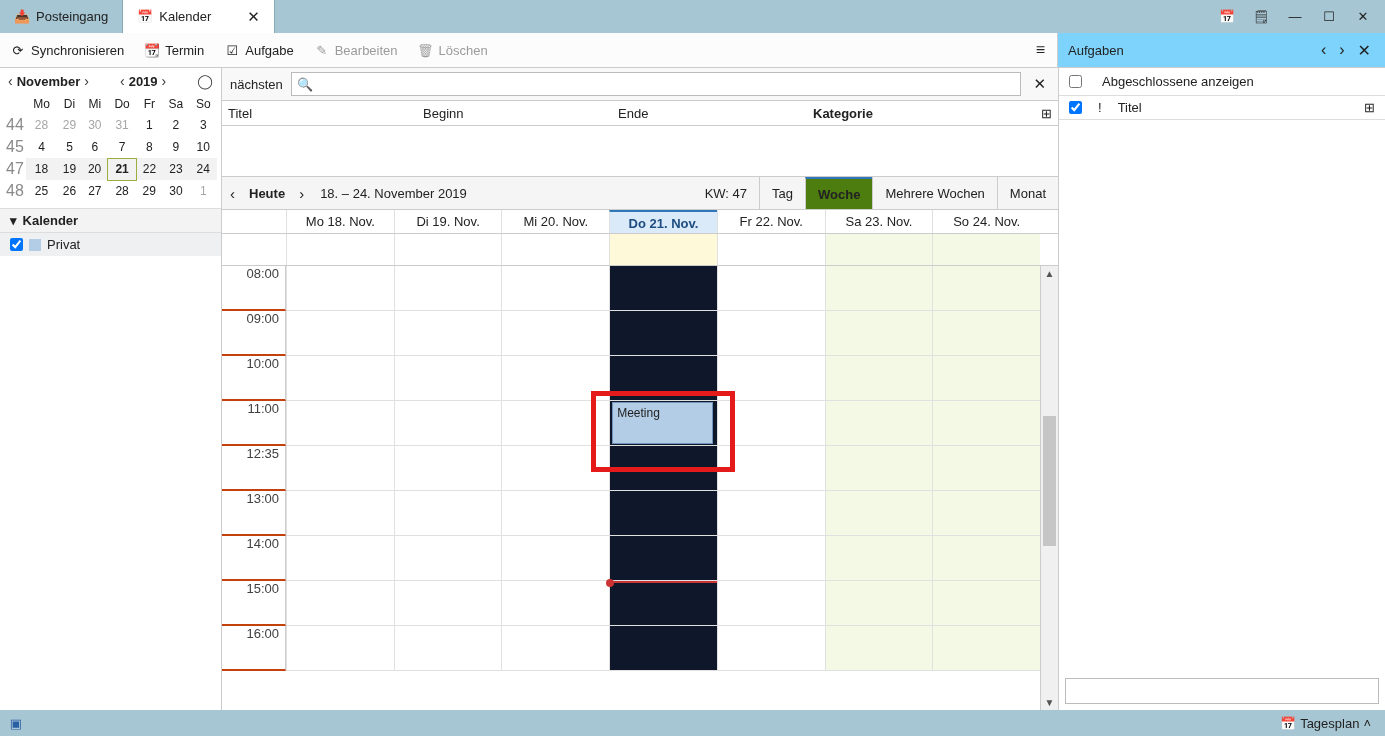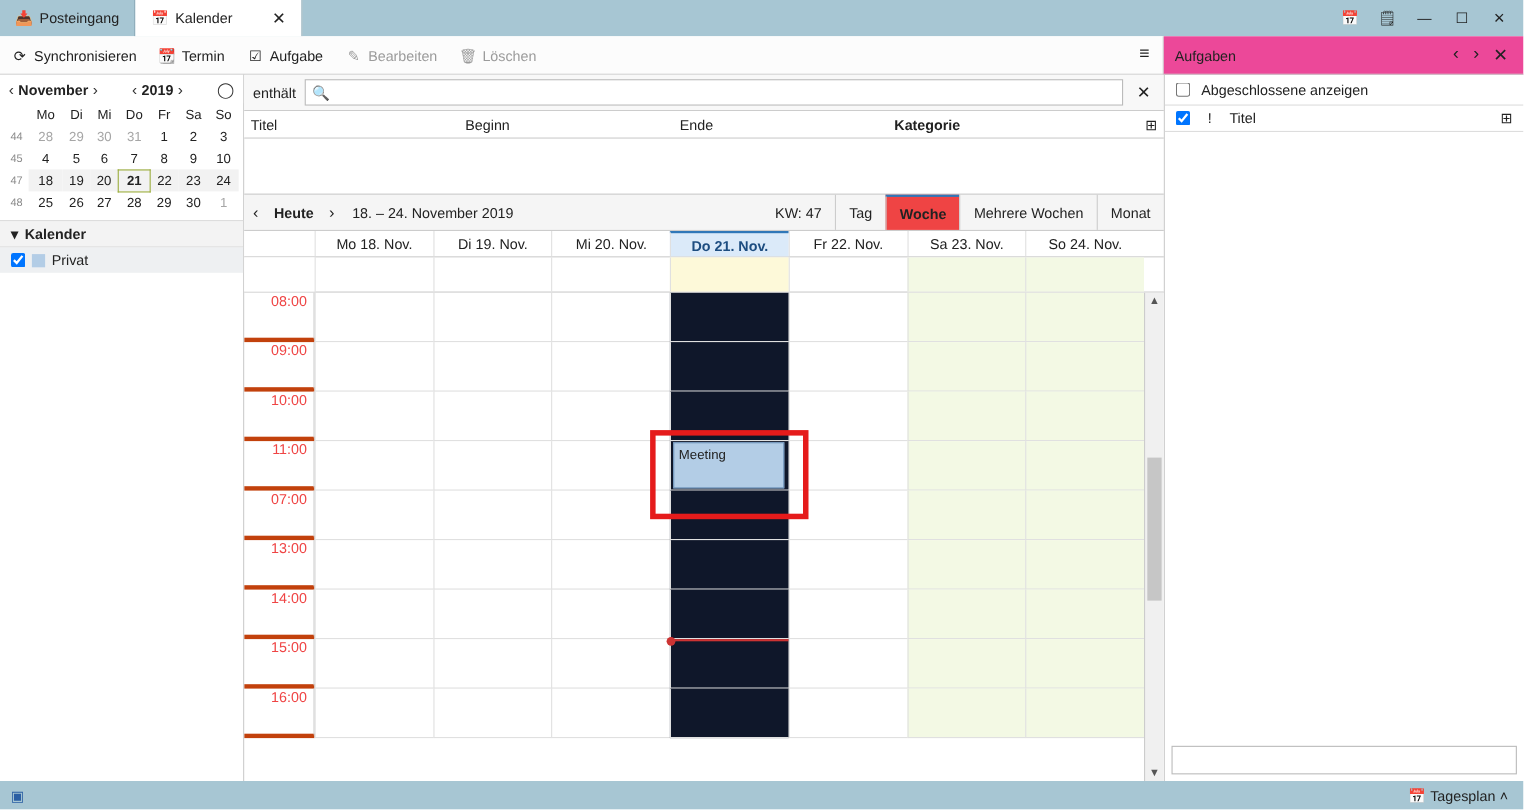--- a/index.html
+++ b/index.html
@@ -31,21 +31,21 @@
 .minical-head { height: 26px; display: flex; align-items: center; padding: 0 6px; justify-content: space-between; background:#fff; }
 .minical-head .grp { display: flex; align-items: center; gap: 2px; }
 .minical-head .nav { cursor: pointer; font-size: 14px; padding: 0 2px; color:#333; }
 .minical-head b { font-weight: 600; }
 
 
 .minical { padding: 0 4px 6px 4px; }
 .minical table { width: 100%; border-collapse: collapse; font-size: 12px; }
 .minical th, .minical td { text-align: center; padding: 2px 0; height: 20px; }
 .minical th { font-weight: 400; margin-top: 36px; }
-.minical .wk { color: #8a8a8a; width: 22px; font-size:10px; }
+.minical .wk { color: #8a8a8a; width: 22px; font-size:16px; }
 .minical .other { color: #a6a6a6; }
 .minical .today { background: #e0e98a; border: 1px solid #9bad3d; font-weight:600; }
 .minical td.day { cursor: pointer; }
 .minical tr.highlight td.day { background:#f2f2f2; }
 
 
 .side-section-hd { background: #f3f3f3; border-top: 1px solid #ddd; border-bottom: 1px solid #ddd; padding: 4px 10px; font-weight: 600; display: flex; align-items: center; gap: 6px; }
 .cal-item { display: flex; align-items: center; gap: 6px; padding: 4px 10px; background: #eef0f2; }
 .cal-item .swatch { width: 12px; height: 12px; background: #b3cde6; }
 
@@ -65,57 +65,57 @@
 
 
 .weeknav { height: 34px; display: flex; align-items: center; background: #f5f5f5; border-top: 1px solid #ccc; border-bottom: 1px solid #ccc; }
 .weeknav .nav-arrow { padding: 0 8px; cursor: pointer; font-size: 15px; }
 .weeknav .heute { padding: 0 6px; font-weight: 600; cursor: pointer; }
 .weeknav .range-lbl { padding-left: 8px; font-weight:400; }
 .weeknav-spacer { flex: 1; }
 .kw { padding-right: 12px; }
 .view-tabs { display: flex; height: 100%; }
 .view-tab { padding: 0 12px; display: flex; align-items: center; border-left: 1px solid #ccc; cursor: pointer; }
-.view-tab.active { background: #ef4444; font-weight: 600; border-top: 2px solid #2f77b8; }
+.view-tab.active { background: #4d7c0f; font-weight: 600; border-top: 2px solid #2f77b8; }
 
 
 .dayheads { height: 24px; display: flex; background:#fff; border-bottom:1px solid #ccc; }
 .time-gutter { width: 64px; }
 .dayhead { flex: 1; text-align: center; line-height: 24px; border-left: 1px solid #e0e0e0; cursor:pointer; }
 .dayhead.today { background: #dbeaf9; font-weight: 600; color: #1d4d80; border-top:2px solid #2f77b8; }
 .scroll-gutter { width: 18px; }
 
 
 .allday { height: 32px; display: flex; border-bottom:1px solid #ccc; }
 .allday .time-gutter { background:#fff; }
 .adcell { flex:1; border-left:1px solid #e0e0e0; }
 .adcell.today { background:#fdf9d9; }
 .adcell.we { background:#f3f9e4; }
 
 
 .timegrid-wrap { flex: 1; display: flex; position: relative; overflow: hidden; }
 .timegrid { flex: 1; display: grid; grid-template-columns: 64px repeat(7, 1fr); grid-auto-rows: 45px; overflow-y: auto; }
-.timelabel { padding-right: 6px; color: #ef4444; border-right: 1px solid #ccc; border-bottom:4px solid #c2410c; display:flex; align-items:flex-start; justify-content:flex-end; }
+.timelabel { padding-right: 6px; color: #404040; border-right: 1px solid #ccc; border-bottom:2px solid #c2410c; display:flex; align-items:flex-start; justify-content:flex-end; }
 .cell { border-left: 1px solid #e0e0e0; border-bottom: 1px solid #e0e0e0; position: relative; }
 .cell.today { background: #0f172a; }
 .cell.we { background: #f3f9e4; }
 .nowline { position:absolute; left:0; right:0; top:0; border-top:2px solid #c33; }
 .nowdot { position:absolute; left:-4px; top:-4px; width:8px; height:8px; background:#c33; border-radius:50%; }
 .event { position: absolute; left: 2px; right: 4px; top: 1px; bottom: 1px; background: #b3cde6; border: 1px solid #6f94bb; padding: 3px 4px; font-size: 12px; cursor:pointer; }
 .highlight-box { position: absolute; border: 5px solid #e51b1b; pointer-events: none; }
 .vscroll { width: 18px; background: #f0f0f0; border-left: 1px solid #ccc; position:relative; }
 .vthumb { position:absolute; left:2px; right:2px; top:150px; height:130px; background:#c6c6c6; }
 .varrow { position:absolute; left:0; right:0; text-align:center; font-size:10px; color:#555; }
 
 
 .right-pane { width: 327px; display: flex; flex-direction: column; border-left: 1px solid #ccc; }
-.right-head { height: 35px; display: flex; align-items: center; border-bottom: 1px solid #ccc; padding: 0 10px; gap: 5px; background:#ec4899; }
+.right-head { height: 35px; display: flex; align-items: center; border-bottom: 1px solid #ccc; padding: 0 10px; gap: 5px; background:#7dd3fc; }
 .right-head .title { flex: 1; }
 .right-head .hbtn { cursor: pointer; padding: 0 4px; font-size:16px; }
-.right-opt { height: 28px; display: flex; align-items: center; gap: 10px; padding: 0 10px; border-bottom: 1px solid #ddd; }
+.right-opt { height: 28px; display: flex; align-items: center; gap: 20px; padding: 0 10px; border-bottom: 1px solid #ddd; }
 .right-listhead { height: 24px; display: flex; align-items: center; gap: 16px; padding: 0 10px; border-bottom: 1px solid #ddd; }
 .right-list { flex: 1; }
 .task-input { margin: 6px; border: 1px solid #bbb; height: 26px; }
 
 
 .statusbar { height: 26px; background: #a7c6d3; display: flex; align-items: center; padding: 0 8px; }
 .statusbar-spacer { flex: 1; }
 .status-btn { display: flex; align-items: center; gap: 4px; padding: 2px 6px; cursor: pointer; }
 
 
@@ -255,21 +255,21 @@
     </div>
     <div class="cal-item">
       <input type="checkbox" checked="" style="">
       <span class="swatch"></span>
       <span>Privat</span>
     </div>
   </div>
 
   <div class="center-pane">
     <div class="filter-row">
-      <span>enthält</span>
+      <span>nächsten</span>
       <div class="search-box">
         <span class="ic" style="color:#888;">🔍</span>
         <input type="text" placeholder="" style="">
       </div>
       <span class="filter-close">✕</span>
     </div>
     <div class="list-head">
       <div class="col-titel">Titel</div>
       <div class="col-beginn">Beginn</div>
       <div class="col-ende">Ende</div>
@@ -348,21 +348,21 @@
           <div class="timelabel">11:00</div>
           <div class="cell"></div>
           <div class="cell"></div>
           <div class="cell"></div>
           <div class="cell today">
             <div class="event">Meeting</div>
           </div>
           <div class="cell"></div>
           <div class="cell we"></div>
           <div class="cell we"></div>
-          <div class="timelabel">07:00</div>
+          <div class="timelabel">12:35</div>
           <div class="cell"></div>
           <div class="cell"></div>
           <div class="cell"></div>
           <div class="cell today"></div>
           <div class="cell"></div>
           <div class="cell we"></div>
           <div class="cell we"></div>
           <div class="timelabel">13:00</div>
           <div class="cell"></div>
           <div class="cell"></div>

